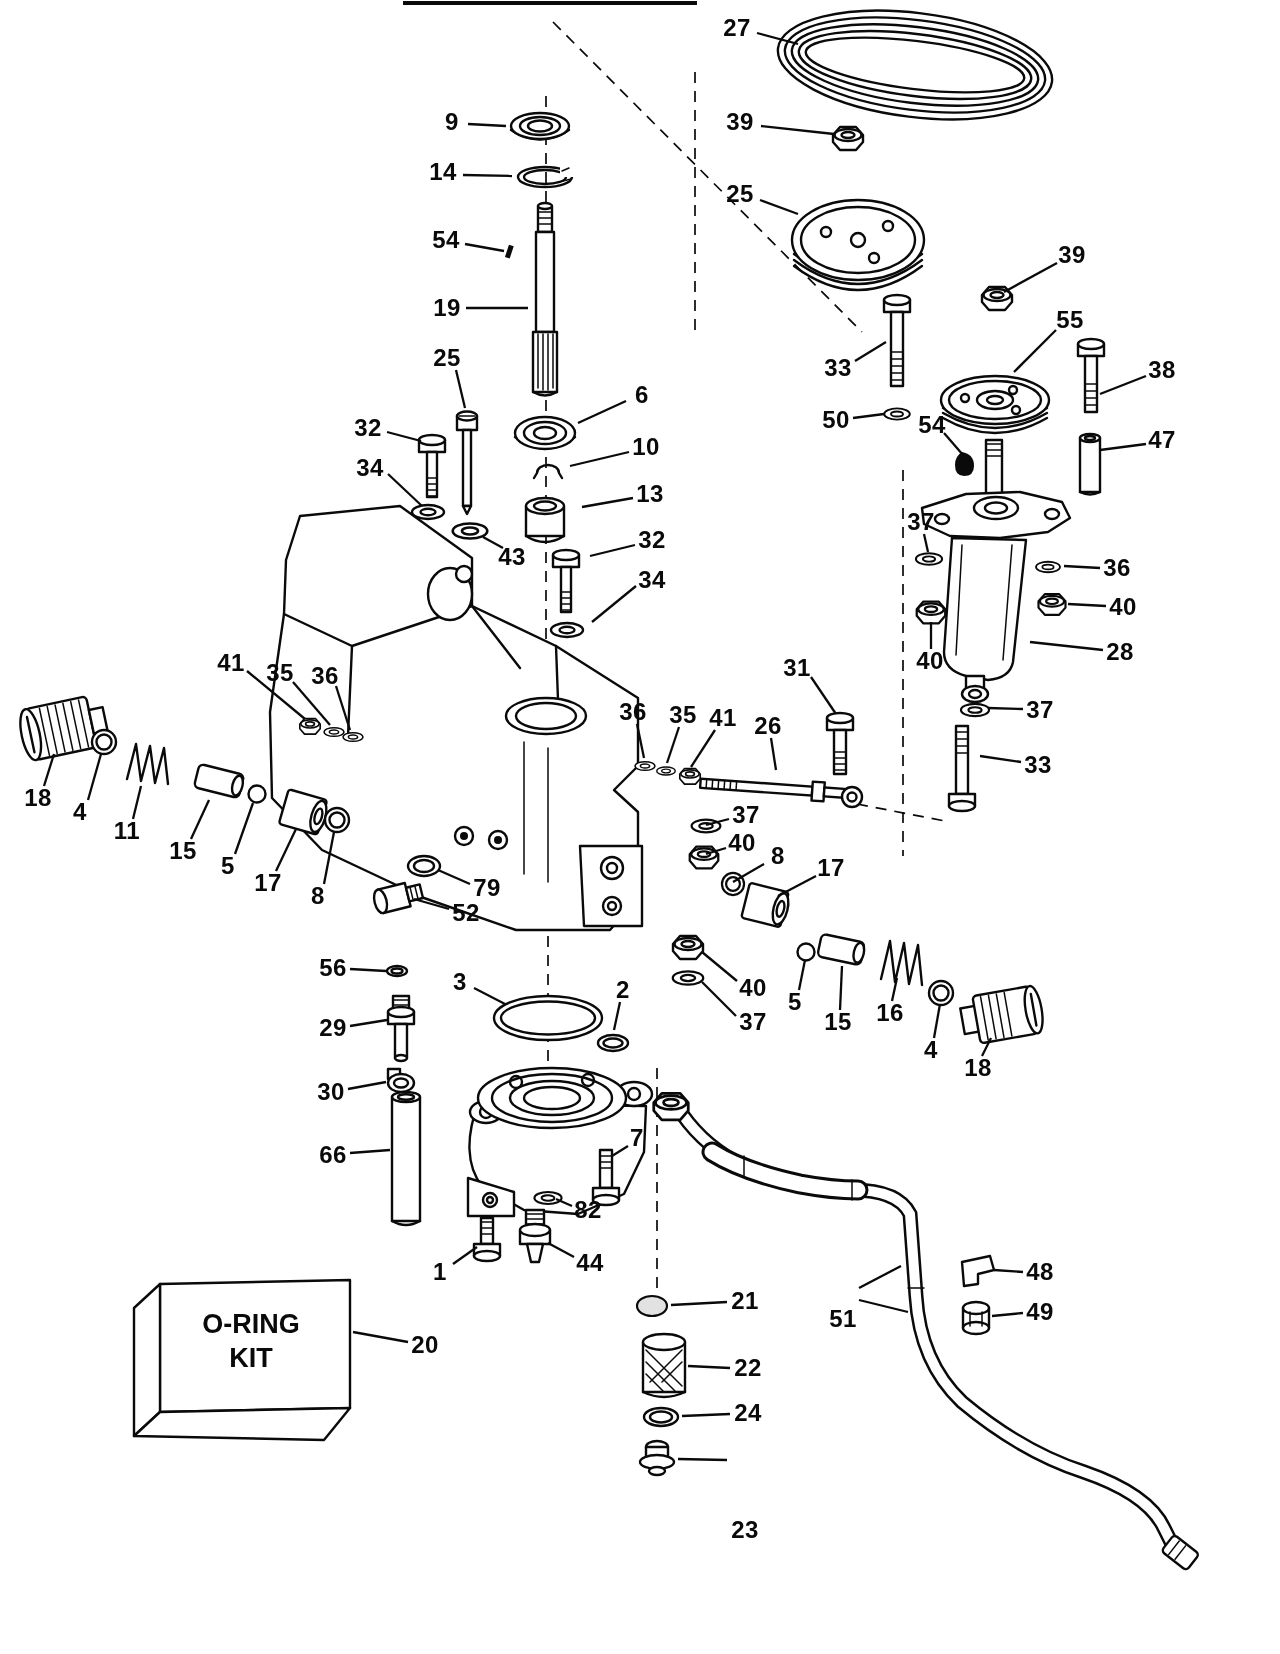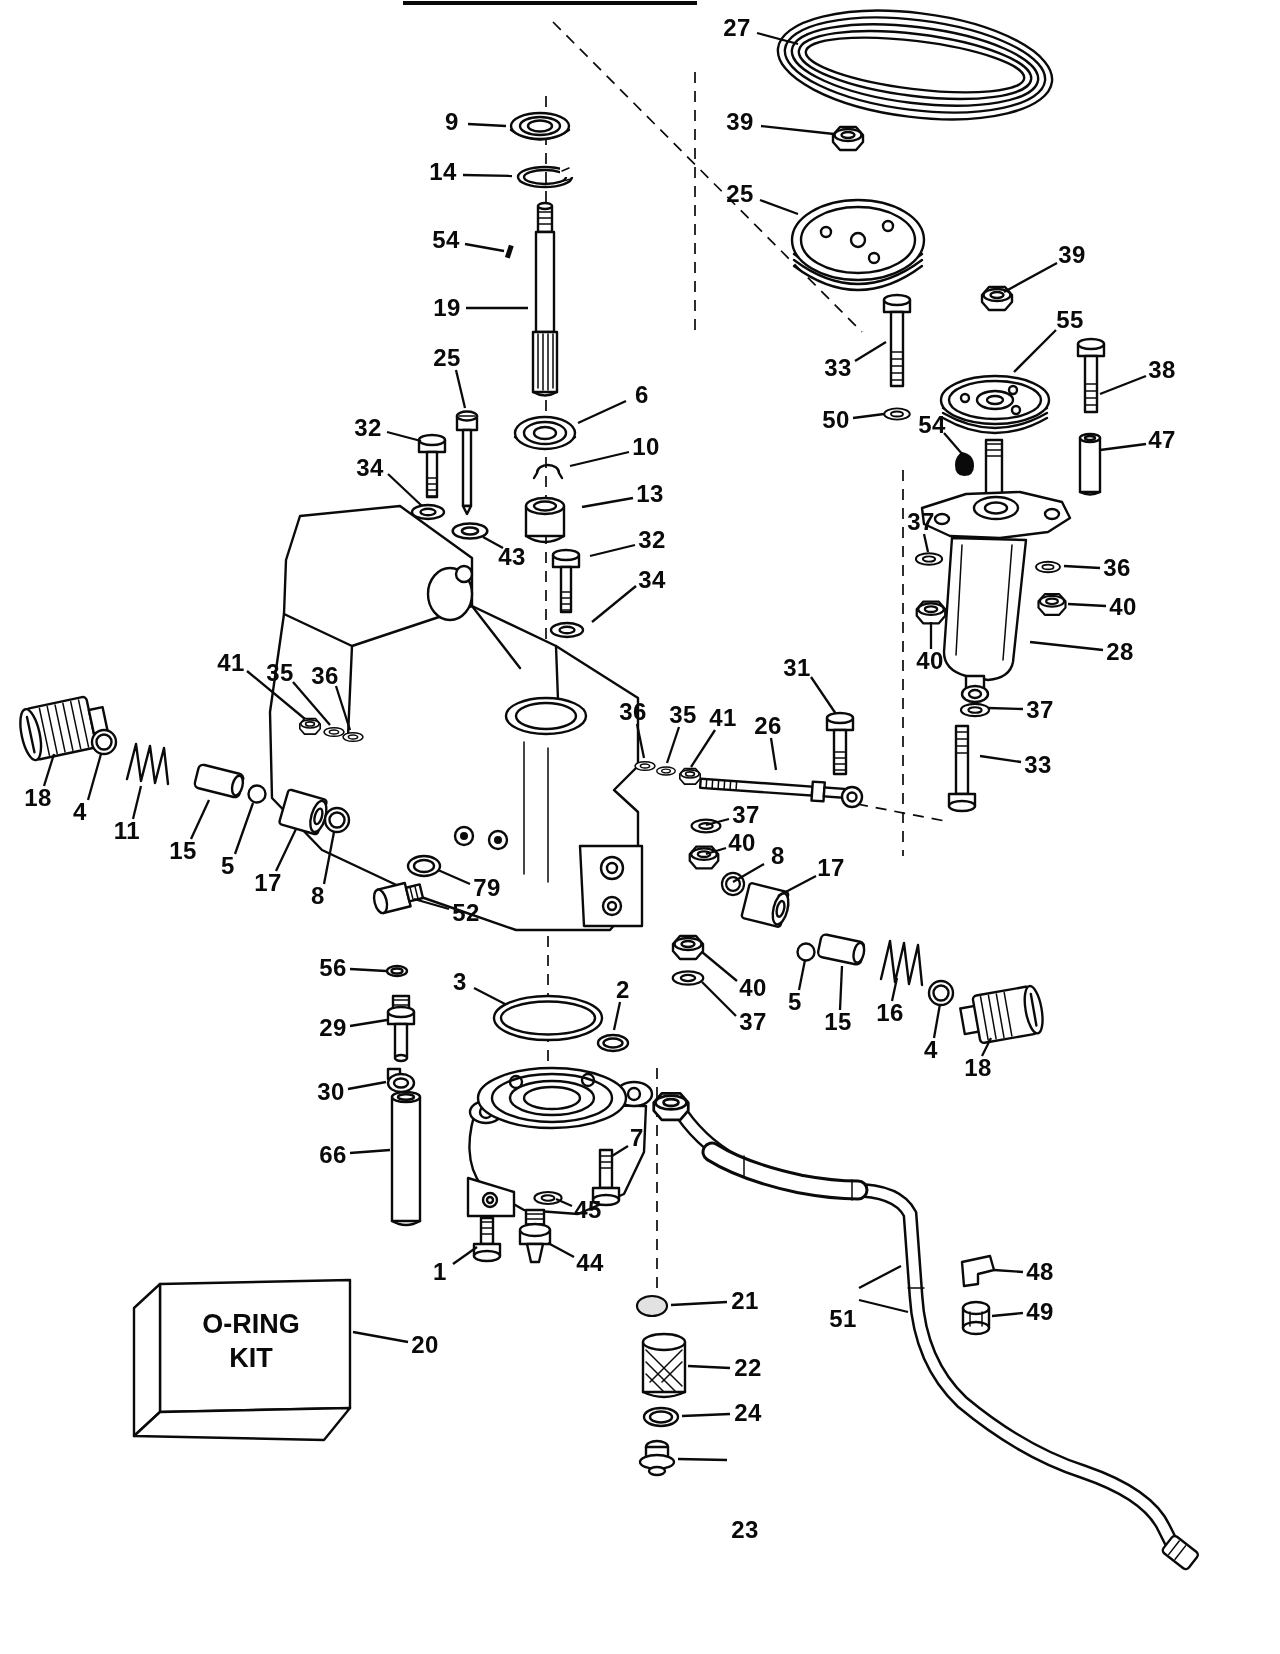--- a/index.html
+++ b/index.html
@@ -568,21 +568,21 @@
       <div class="callout" style="left: 890px; top: 1013px;">16</div>
       <div class="callout" style="left: 931px; top: 1050px;">4</div>
       <div class="callout" style="left: 978px; top: 1068px;">18</div>
       <div class="callout" style="left: 333px; top: 968px;">56</div>
       <div class="callout" style="left: 460px; top: 982px;">3</div>
       <div class="callout" style="left: 623px; top: 990px;">2</div>
       <div class="callout" style="left: 333px; top: 1028px;">29</div>
       <div class="callout" style="left: 331px; top: 1092px;">30</div>
       <div class="callout" style="left: 333px; top: 1155px;">66</div>
       <div class="callout" style="left: 637px; top: 1138px;">7</div>
-      <div class="callout" style="left: 588px; top: 1210px;">45</div>
+      <div class="callout" style="left: 588px; top: 1210px;">82</div>
       <div class="callout" style="left: 440px; top: 1272px;">1</div>
       <div class="callout" style="left: 590px; top: 1263px;">44</div>
       <div class="callout" style="left: 745px; top: 1301px;">21</div>
       <div class="callout" style="left: 748px; top: 1368px;">22</div>
       <div class="callout" style="left: 748px; top: 1413px;">24</div>
       <div class="callout" style="left: 745px; top: 1530px;">23</div>
       <div class="callout" style="left: 425px; top: 1345px;">20</div>
       <div class="callout" style="left: 843px; top: 1295px; margin-top: 24px;">51</div>
       <div class="callout" style="left: 1040px; top: 1272px;">48</div>
       <div class="callout" style="left: 1040px; top: 1312px;">49</div>

